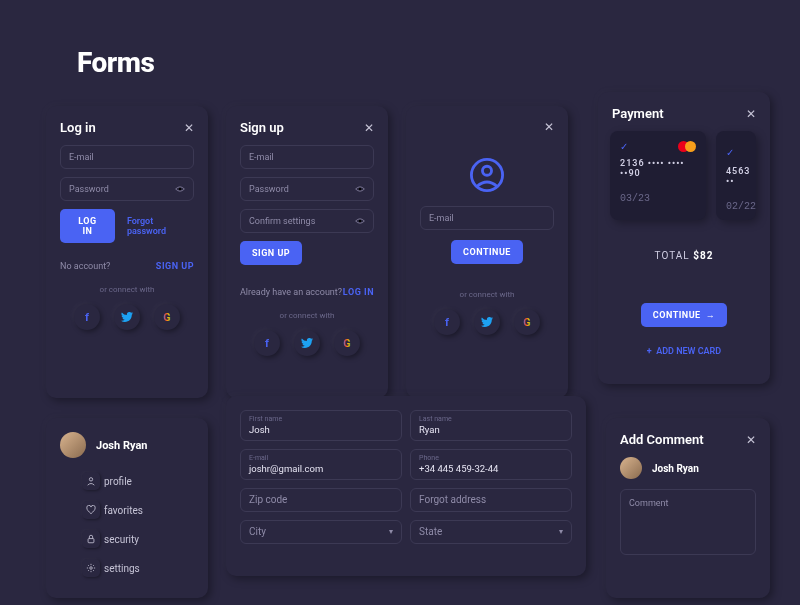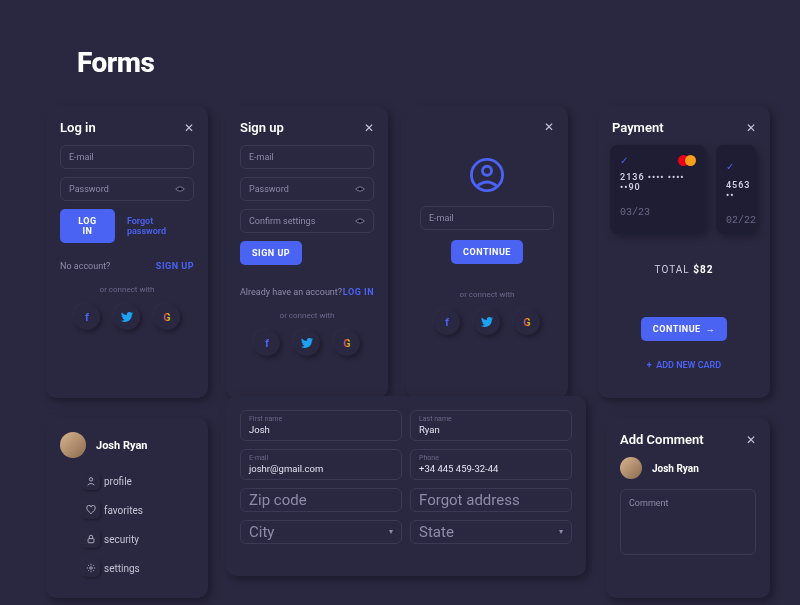--- a/index.html
+++ b/index.html
@@ -31,21 +31,21 @@
 
   .user-icon { width:34px; height:34px; }
 
   
   #login { left:46px; top:106px; width:162px; height:292px; }
   
   #signup { left:226px; top:106px; width:162px; height:292px; }
   
   #continue { left:406px; top:106px; width:162px; height:292px; text-align:center; }
   
-  #payment { left:598px; top:106px; width:172px; height:292px; }
+  #payment { left:598px; top:92px; width:172px; height:292px; }
 
   .credit { background:#1f1d33; border-radius:8px; padding:10px 10px 8px 10px; box-shadow:3px 3px 8px rgba(0,0,0,0.3); }
   .check { color:#4a63f3; font-size:10px; }
   .masked { font-size:9px; color:#cfcde2; letter-spacing:1px; font-weight:600; margin-top:6px;}
   .exp { font-size:10px; color:#6b688a; margin-top:15px;font-family:Liberation Mono, monospace;}
 
   .total { text-align:center; font-size:10px; color:#cfcde2; letter-spacing:1px; }
   .total b { color:#fff; font-weight:700; }
 
   
@@ -55,21 +55,21 @@
   .menu { margin-top:14px; margin-left:22px; display:flex; flex-direction:column; gap:11px; }
   .menu-item { display:flex; align-items:center; gap:4px; font-size:10px; color:#c6c4d6; cursor:pointer;}
   .micon { width:18px; height:18px; border-radius:5px; box-shadow: 1px 1px 3px rgba(0,0,0,0.35), -1px -1px 3px rgba(255,255,255,0.03); display:flex; align-items:center; justify-content:center; }
 
   
   #editform { left:226px; top:396px; width:360px; height:180px; padding:14px; }
   .grid2 { display:grid; grid-template-columns:1fr 1fr; gap:8px; }
   .field { border:1px solid #3c3954; border-radius:6px; padding:4px 8px 5px 8px; background:#2a2740; }
   .field .lab { font-size:7px; color:#6b688a; }
   .field .val { font-size:9.5px; color:#e6e4f2; margin-top:1px; }
-  .field .ph { font-size:15px; color:#8f8ba8; }
+  .field .ph { font-size:10px; color:#8f8ba8; }
   .field.single { height:24px; display:flex; align-items:center; justify-content:space-between;}
   .chev { color:#8f8ba8; font-size:8px;}
 
   
   #comment { left:606px; top:418px; width:164px; height:180px; }
   .cbox { border:1px solid #3c3954; border-radius:6px; padding:8px; font-size:9px; color:#8f8ba8; height:66px; }
 
   svg.geye path { fill:none; stroke:#8f8ba8; stroke-width:1.2;}
   .mc { display:flex; }
   .mc span { width:11px; height:11px; border-radius:50%; display:block;}

